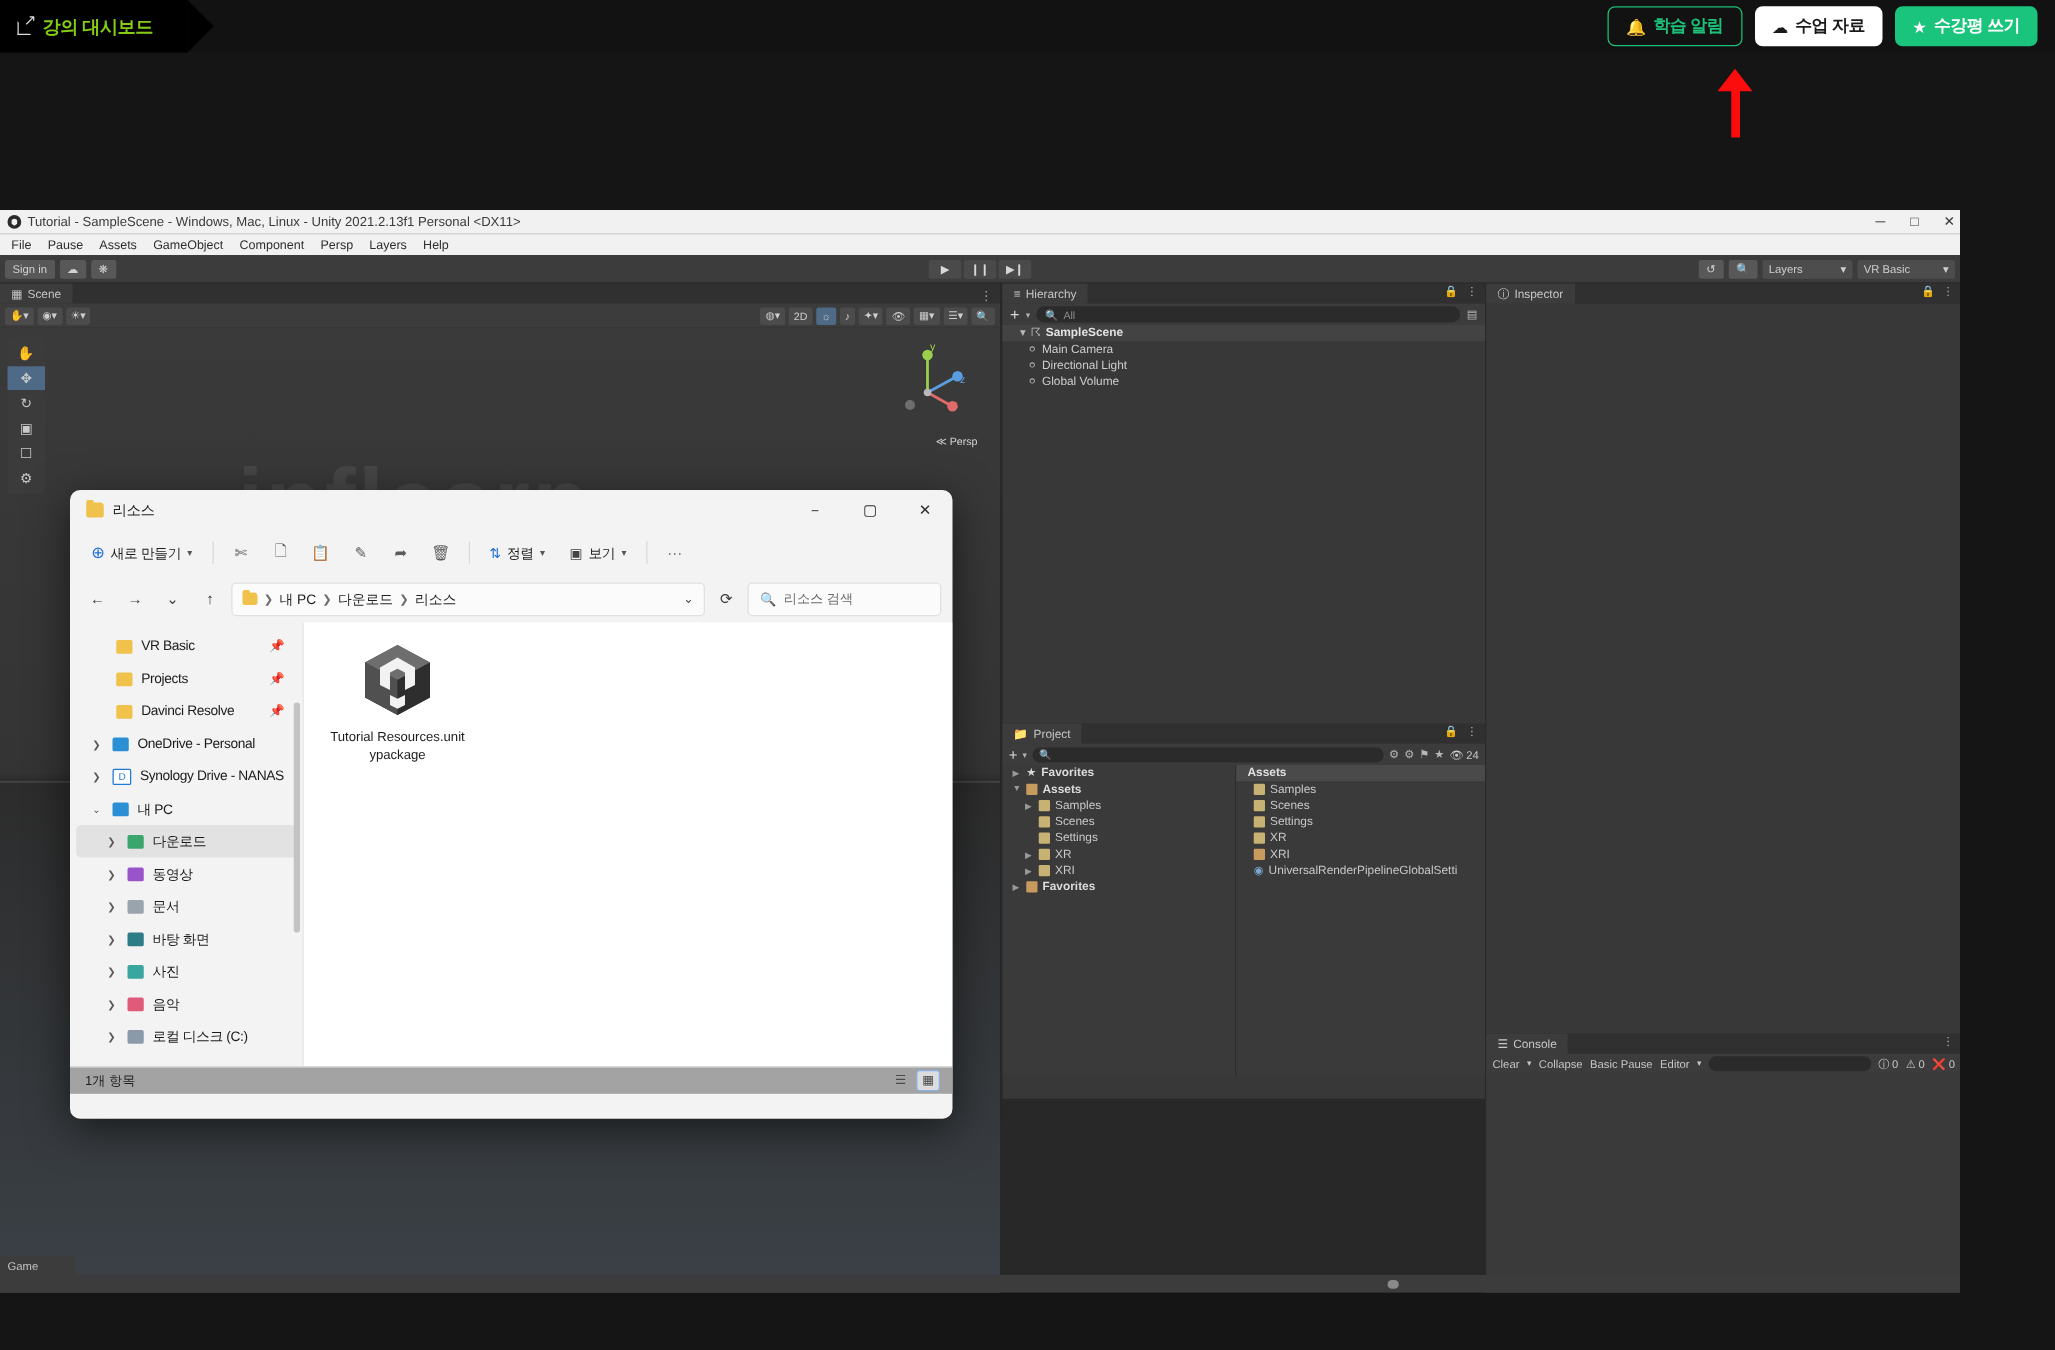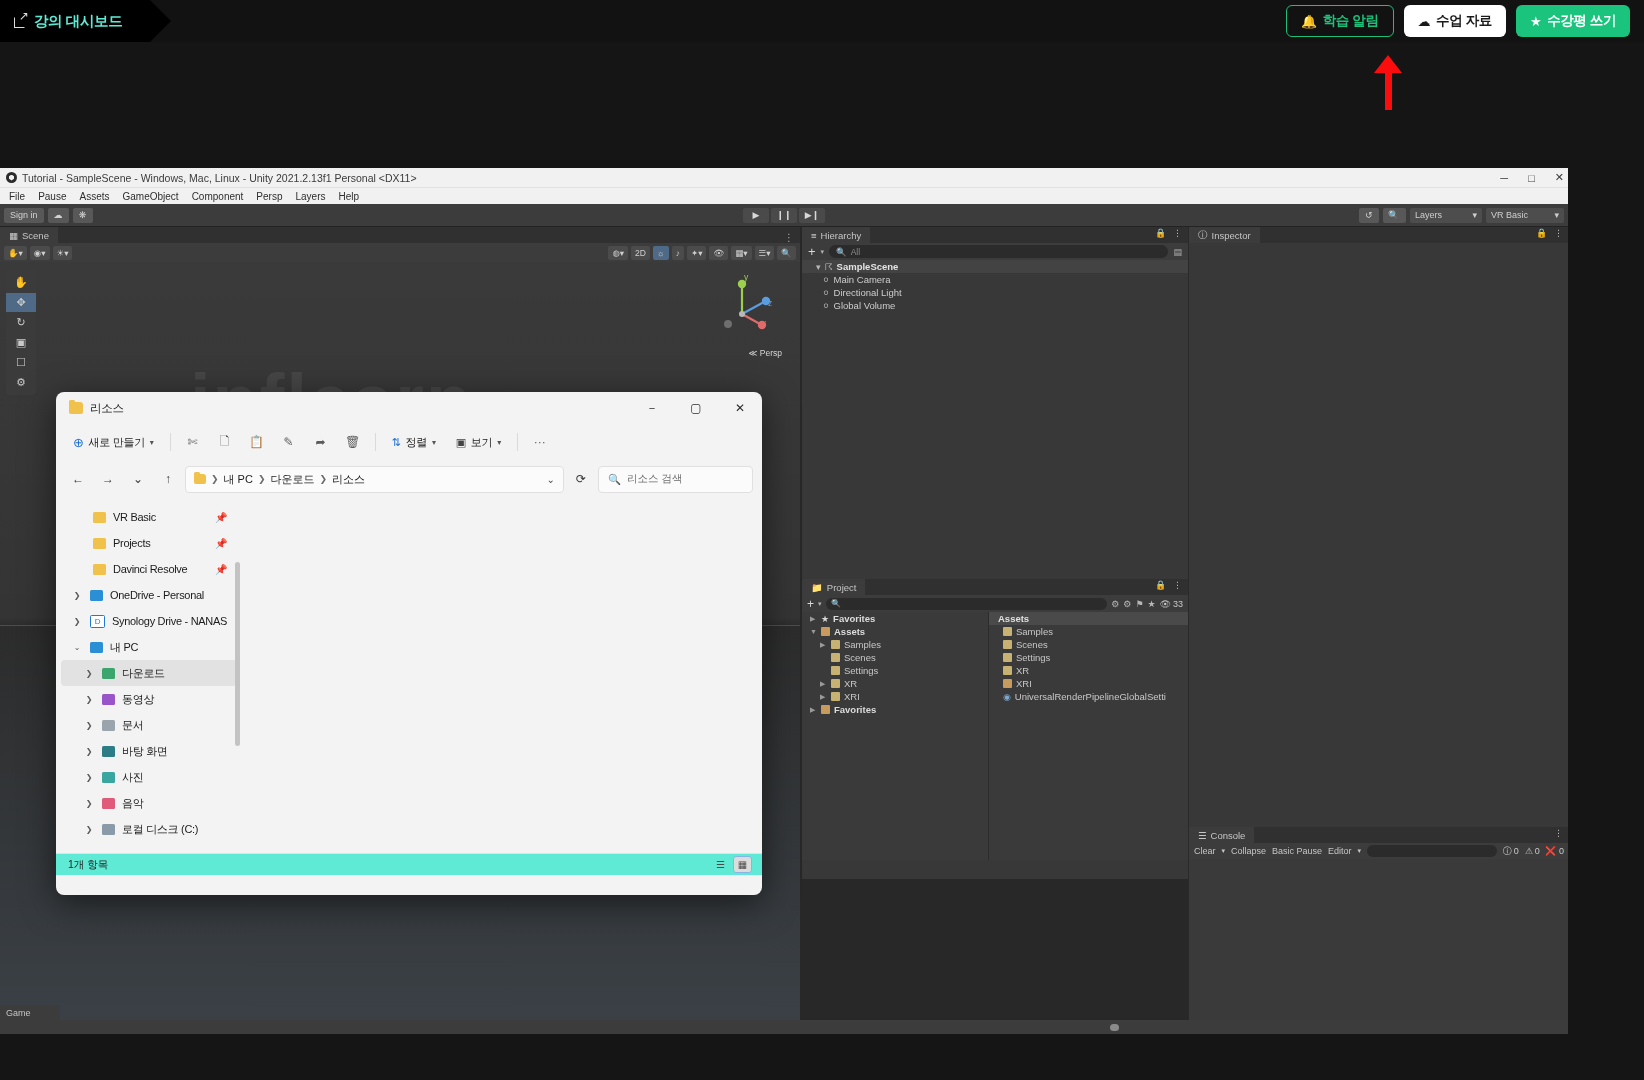--- a/index.html
+++ b/index.html
@@ -5,21 +5,21 @@
   html,body{margin:0;padding:0;background:#000;}
   body{width:1644px;height:1080px;overflow:hidden;font-family:"Liberation Sans","DejaVu Sans",sans-serif;}
   #root{position:relative;width:1644px;height:1080px;background:#151515;}
 
   
   .coursebar{position:absolute;left:0;top:0;width:1644px;height:42px;background:#121212;}
   .crumb{position:absolute;left:0;top:0;height:42px;width:150px;background:#000;
          display:flex;align-items:center;gap:7px;padding-left:14px;box-sizing:border-box;}
   .crumb:after{content:"";position:absolute;right:-21px;top:0;width:0;height:0;
          border-top:21px solid transparent;border-bottom:21px solid transparent;border-left:21px solid #000;}
-  .crumb-txt{color:#5eead4;font-size:14.5px;font-weight:bold;letter-spacing:-.4px;white-space:nowrap;}
+  .crumb-txt{color:#84cc16;font-size:14.5px;font-weight:bold;letter-spacing:-.4px;white-space:nowrap;}
   .ext-ico{width:13px;height:13px;position:relative;flex:0 0 auto;}
   .ext-ico:before{content:"";position:absolute;left:0;bottom:0;width:9px;height:9px;border:1.4px solid #dcdcdc;border-top-color:transparent;border-right-color:transparent;}
   .ext-ico:after{content:"↗";position:absolute;right:-2px;top:-5px;color:#dcdcdc;font-size:12px;line-height:1;}
   .lecture-title{position:absolute;left:154px;top:0;height:42px;display:flex;align-items:center;
          color:#f2f2f2;font-size:15.5px;font-weight:bold;letter-spacing:-.3px;}
   .btnrow{position:absolute;right:14px;top:0;height:42px;display:flex;align-items:center;gap:10px;}
   .cbtn{height:32px;border-radius:6px;display:flex;align-items:center;gap:6px;padding:0 14px;
         font-size:13.5px;font-weight:bold;letter-spacing:-.4px;box-sizing:border-box;white-space:nowrap;}
   .cbtn.outline{border:1.4px solid #1dc078;color:#1dc078;background:transparent;}
   .cbtn.white{background:#fff;color:#1a1a1a;}
@@ -140,21 +140,21 @@
   .side-item .pin{position:absolute;right:9px;color:#6a6a6a;font-size:10px;}
   .sq{width:13px;height:11px;border-radius:1.5px;position:relative;flex:0 0 auto;}
   .sq.yellow{background:#f0c14b;} .sq.blue{background:#2b8fd6;} .sq.teal{background:#3aa6a0;}
   .sq.purple{background:#9a54c9;} .sq.gray{background:#9aa4ad;} .sq.dteal{background:#2d7d86;}
   .sq.pink{background:#e05a7a;} .sq.disk{background:#8a9aa8;} .sq.dl{background:#3aa66e;}
   .sq.sd{background:#fff;border:1px solid #1e78d7;color:#1e78d7;font-size:8px;display:flex;align-items:center;justify-content:center;}
   .fe-content{flex:1;background:#fff;border-left:1px solid #e4e4e4;position:relative;}
   .fileitem{position:absolute;left:20px;top:14px;width:110px;text-align:center;}
   .unity-cube{width:64px;height:64px;margin:0 auto 7px;position:relative;}
   .fname{color:#1c1c1c;font-size:10.5px;line-height:14px;word-break:break-all;}
-  .fe-status{height:22px;background:#5eead4;border-top:1px solid #e2e2e2;display:flex;align-items:center;
+  .fe-status{height:22px;background:#a3a3a3;border-top:1px solid #e2e2e2;display:flex;align-items:center;
       padding:0 12px;box-sizing:border-box;color:#1f1f1f;font-size:10.5px;position:relative;}
   .vtoggle{position:absolute;right:10px;display:flex;gap:4px;align-items:center;}
   .vt{width:17px;height:15px;display:flex;align-items:center;justify-content:center;color:#4a4a4a;font-size:10px;border-radius:3px;}
   .vt.on{background:#dcdcdc;border:1px solid #8ab4e8;}
   .sbar{position:absolute;right:0;top:0;width:9px;height:100%;}
   .sbar i{position:absolute;left:2px;top:18%;width:5px;height:52%;background:#c3c3c3;border-radius:3px;}
   .bottombar{position:absolute;left:0;bottom:0;width:1568px;height:14px;background:#3c3c3c;}
   .bottombar .thumbh{position:absolute;left:1110px;top:4px;width:9px;height:7px;background:#8a8a8a;border-radius:4px;}
 </style>
 </head>
@@ -372,21 +372,21 @@
           <span style="color:#b0b0b0;font-size:7px;">▾</span>
           <span class="proj-search">
             <span>🔍</span>
           </span>
           <span style="color:#b7b7b7;font-size:9px;">⚙</span>
           <span style="color:#b7b7b7;font-size:9px;">⚙</span>
           <span style="color:#b7b7b7;font-size:9px;">⚑</span>
           <span style="color:#b7b7b7;font-size:9px;">★</span>
           <span class="badge">
             <span>👁</span>
-            <span>33</span>
+            <span>24</span>
           </span>
         </div>
         <div class="proj-split">
           <div class="proj-left">
             <div class="prow hdr">
               <span class="arrw">▶</span>
               <span style="color:#d8d8d8;font-size:9px;">★</span>
               <span>Favorites</span>
             </div>
             <div class="prow hdr">
@@ -634,20 +634,35 @@
         <div class="side-item" style="padding-left:22px">
           <span class="chev">❯</span>
           <span class="sq disk"></span>
           <span>로컬 디스크 (C:)</span>
         </div>
         <div class="sbar">
             <i></i>
           </div>
       </div>
 
+      <div class="fe-content">
+        <div class="fileitem">
+          <div class="unity-cube">
+            <svg width="64" height="64" viewBox="0 0 64 64">
+              <polygon points="32,4 58,18 58,46 32,60 6,46 6,18" fill="#3c3c3c"></polygon>
+              <polygon points="32,4 58,18 32,32 6,18" fill="#6e6e6e"></polygon>
+              <polygon points="6,18 32,32 32,60 6,46" fill="#505050"></polygon>
+              <polygon points="32,32 58,18 58,46 32,60" fill="#2e2e2e"></polygon>
+              <polygon points="32,14 46,22 46,36 38,40 38,26 32,23 26,26 26,40 18,36 18,22" fill="#f2f2f2"></polygon>
+              <polygon points="26,44 32,47 38,44 38,52 32,55 26,52" fill="#f2f2f2"></polygon>
+            </svg>
+          </div>
+          <div class="fname">Tutorial Resources.unitypackage</div>
+        </div>
+      </div>
     </div>
 
     <div class="fe-status">
       <span>1개 항목</span>
       <span class="vtoggle">
         <span class="vt">☰</span>
         <span class="vt on">▦</span>
       </span>
     </div>
   </div>

